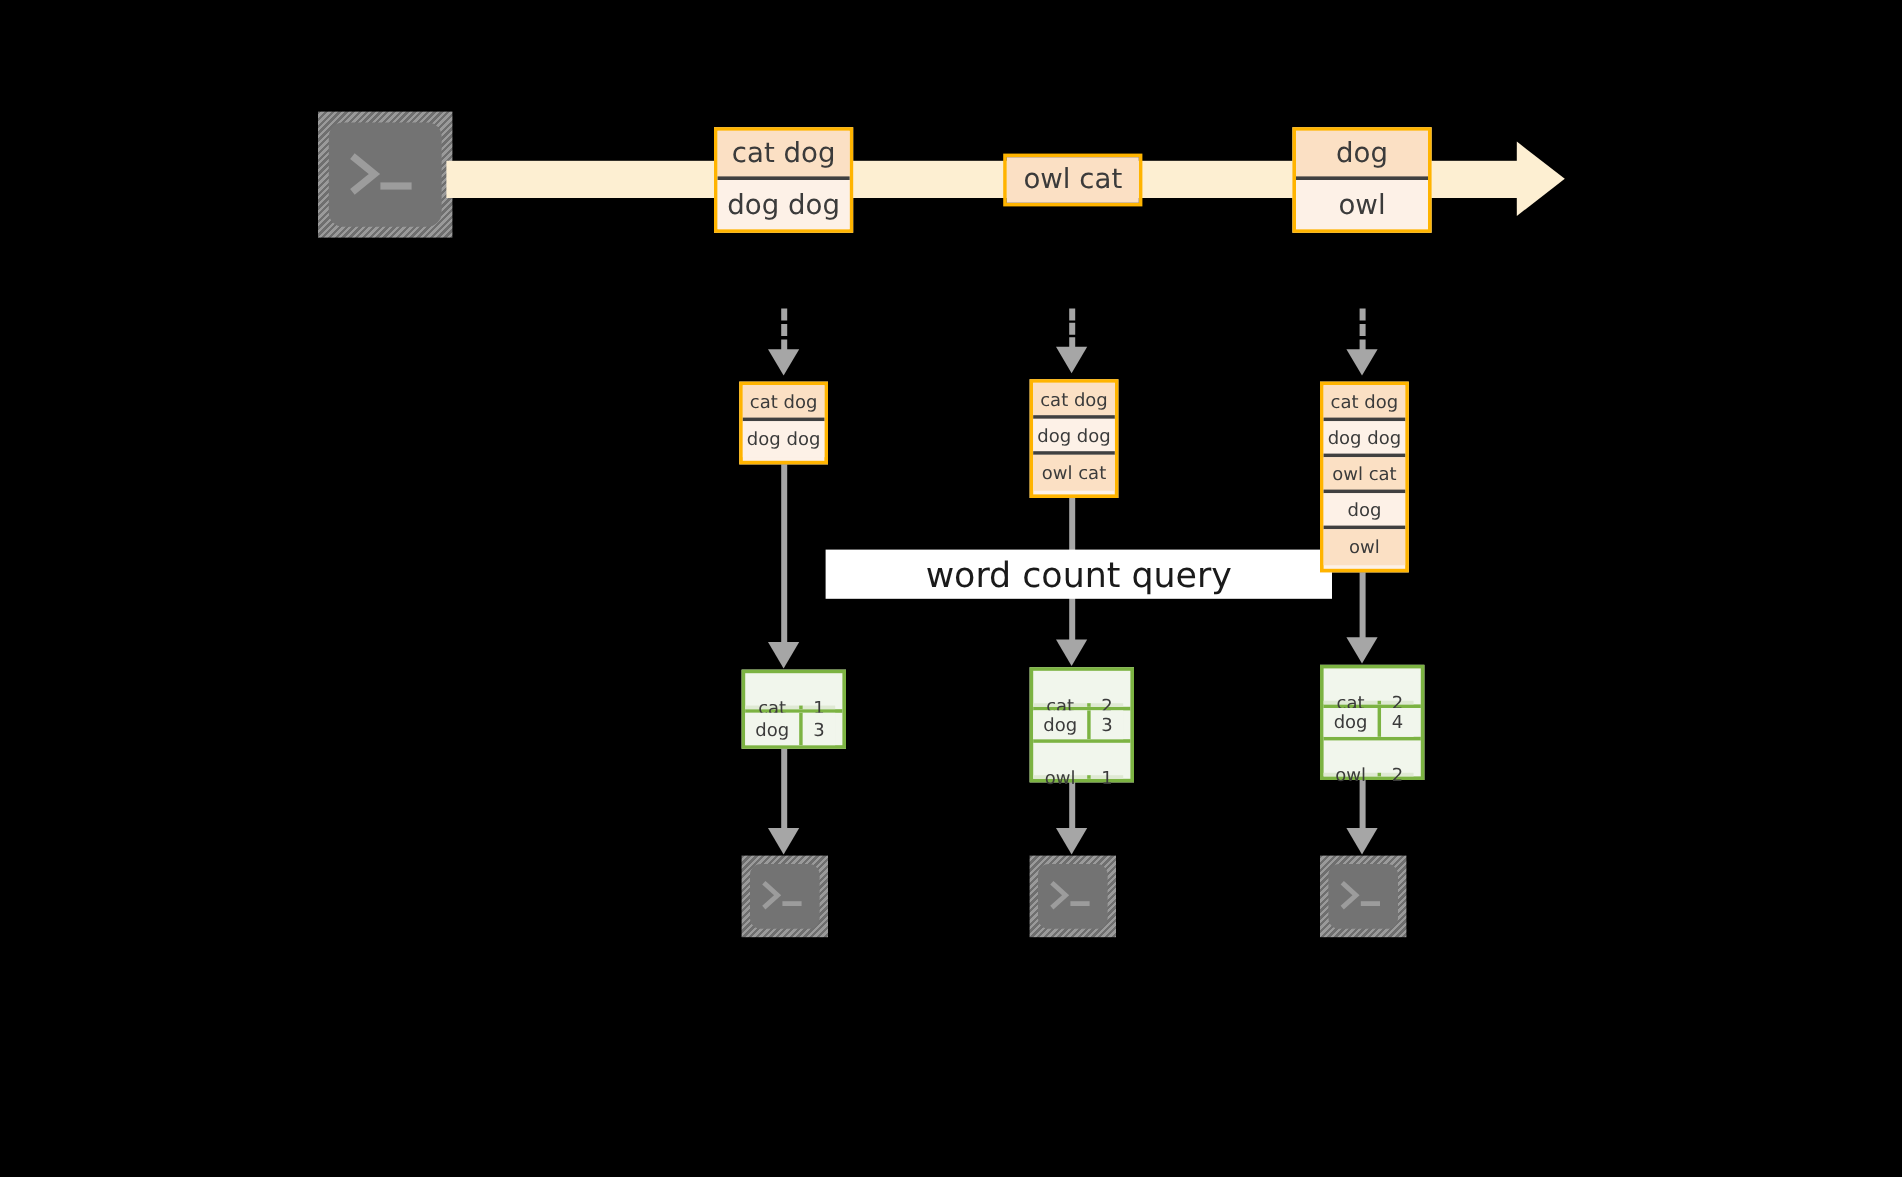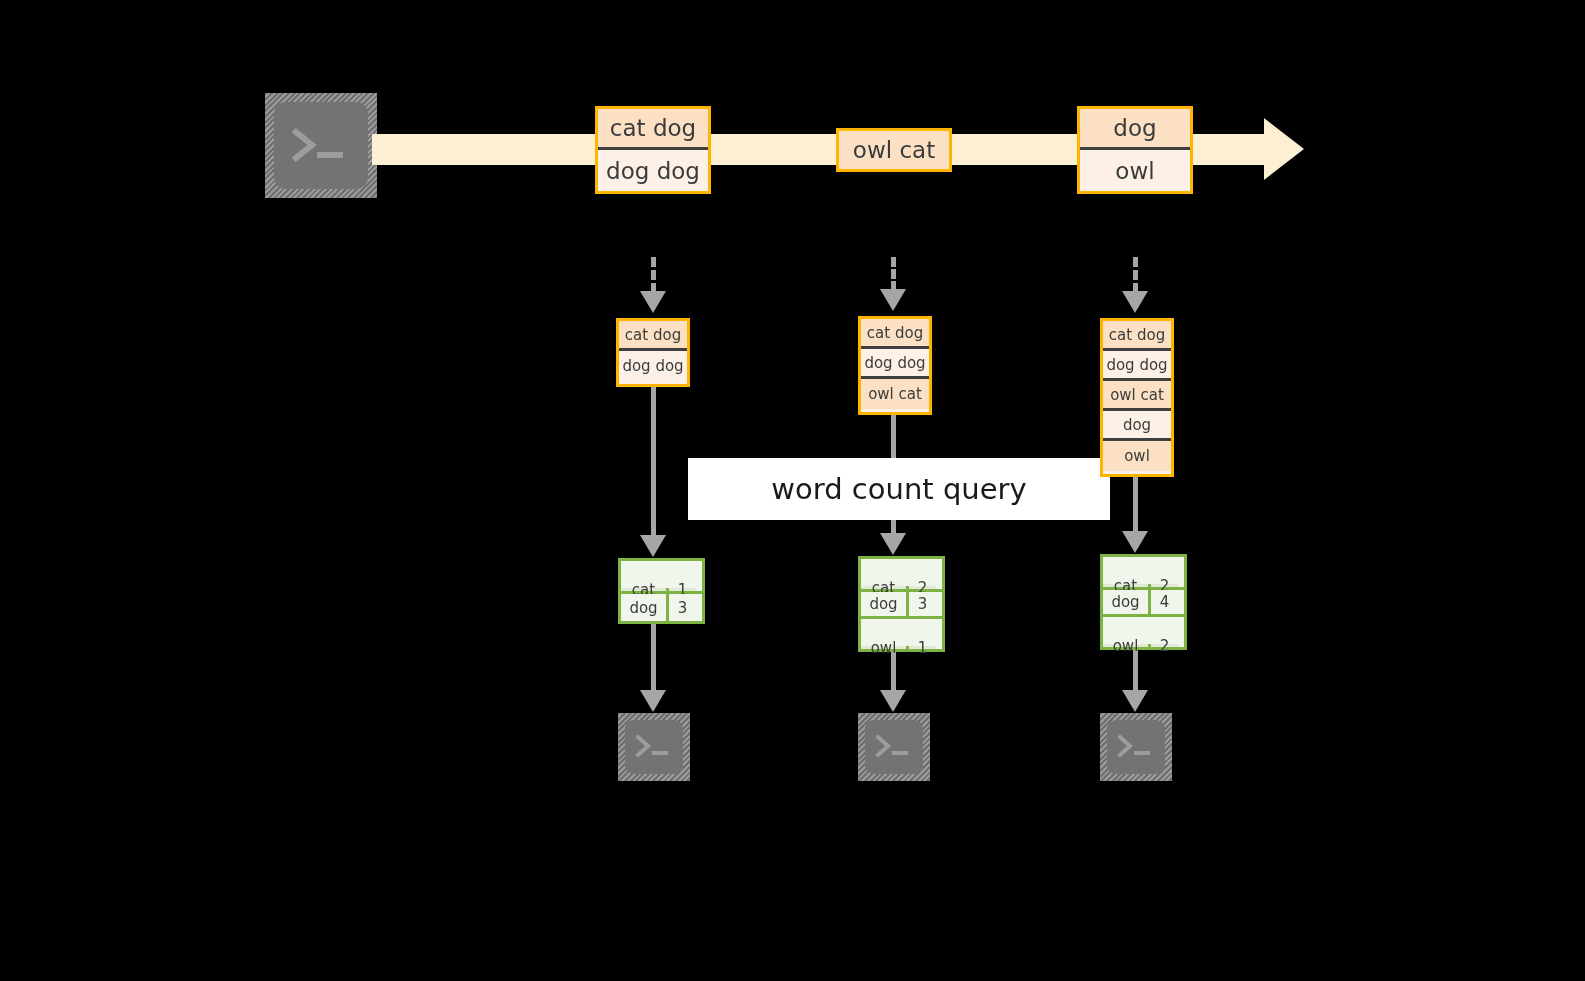--- a/index.html
+++ b/index.html
@@ -286,17 +286,17 @@
   <div class="v-head" style="left:1122px; top:690px;"></div>
 
   <div class="terminal small" style="left:1100px; top:713px; width:72px; height:68px;">
     <div class="tbody"></div>
     <svg width="46" height="30" viewBox="0 0 46 30">
       <path d="M7 5 L17 14 L7 23" fill="none" stroke="#9c9c9c" stroke-width="4" stroke-linecap="square"></path>
       <path d="M23 21 L35 21" fill="none" stroke="#9c9c9c" stroke-width="4" stroke-linecap="square"></path>
     </svg>
   </div>
 
-  <div class="query-band" style="left:688px; top:458px; width:422px; height:62px;">
+  <div class="query-band" style="left:688px; top:458px; width:422px; height:41px;">
     <span>word count query</span>
   </div>
 
 </div>
 
 </body></html>

